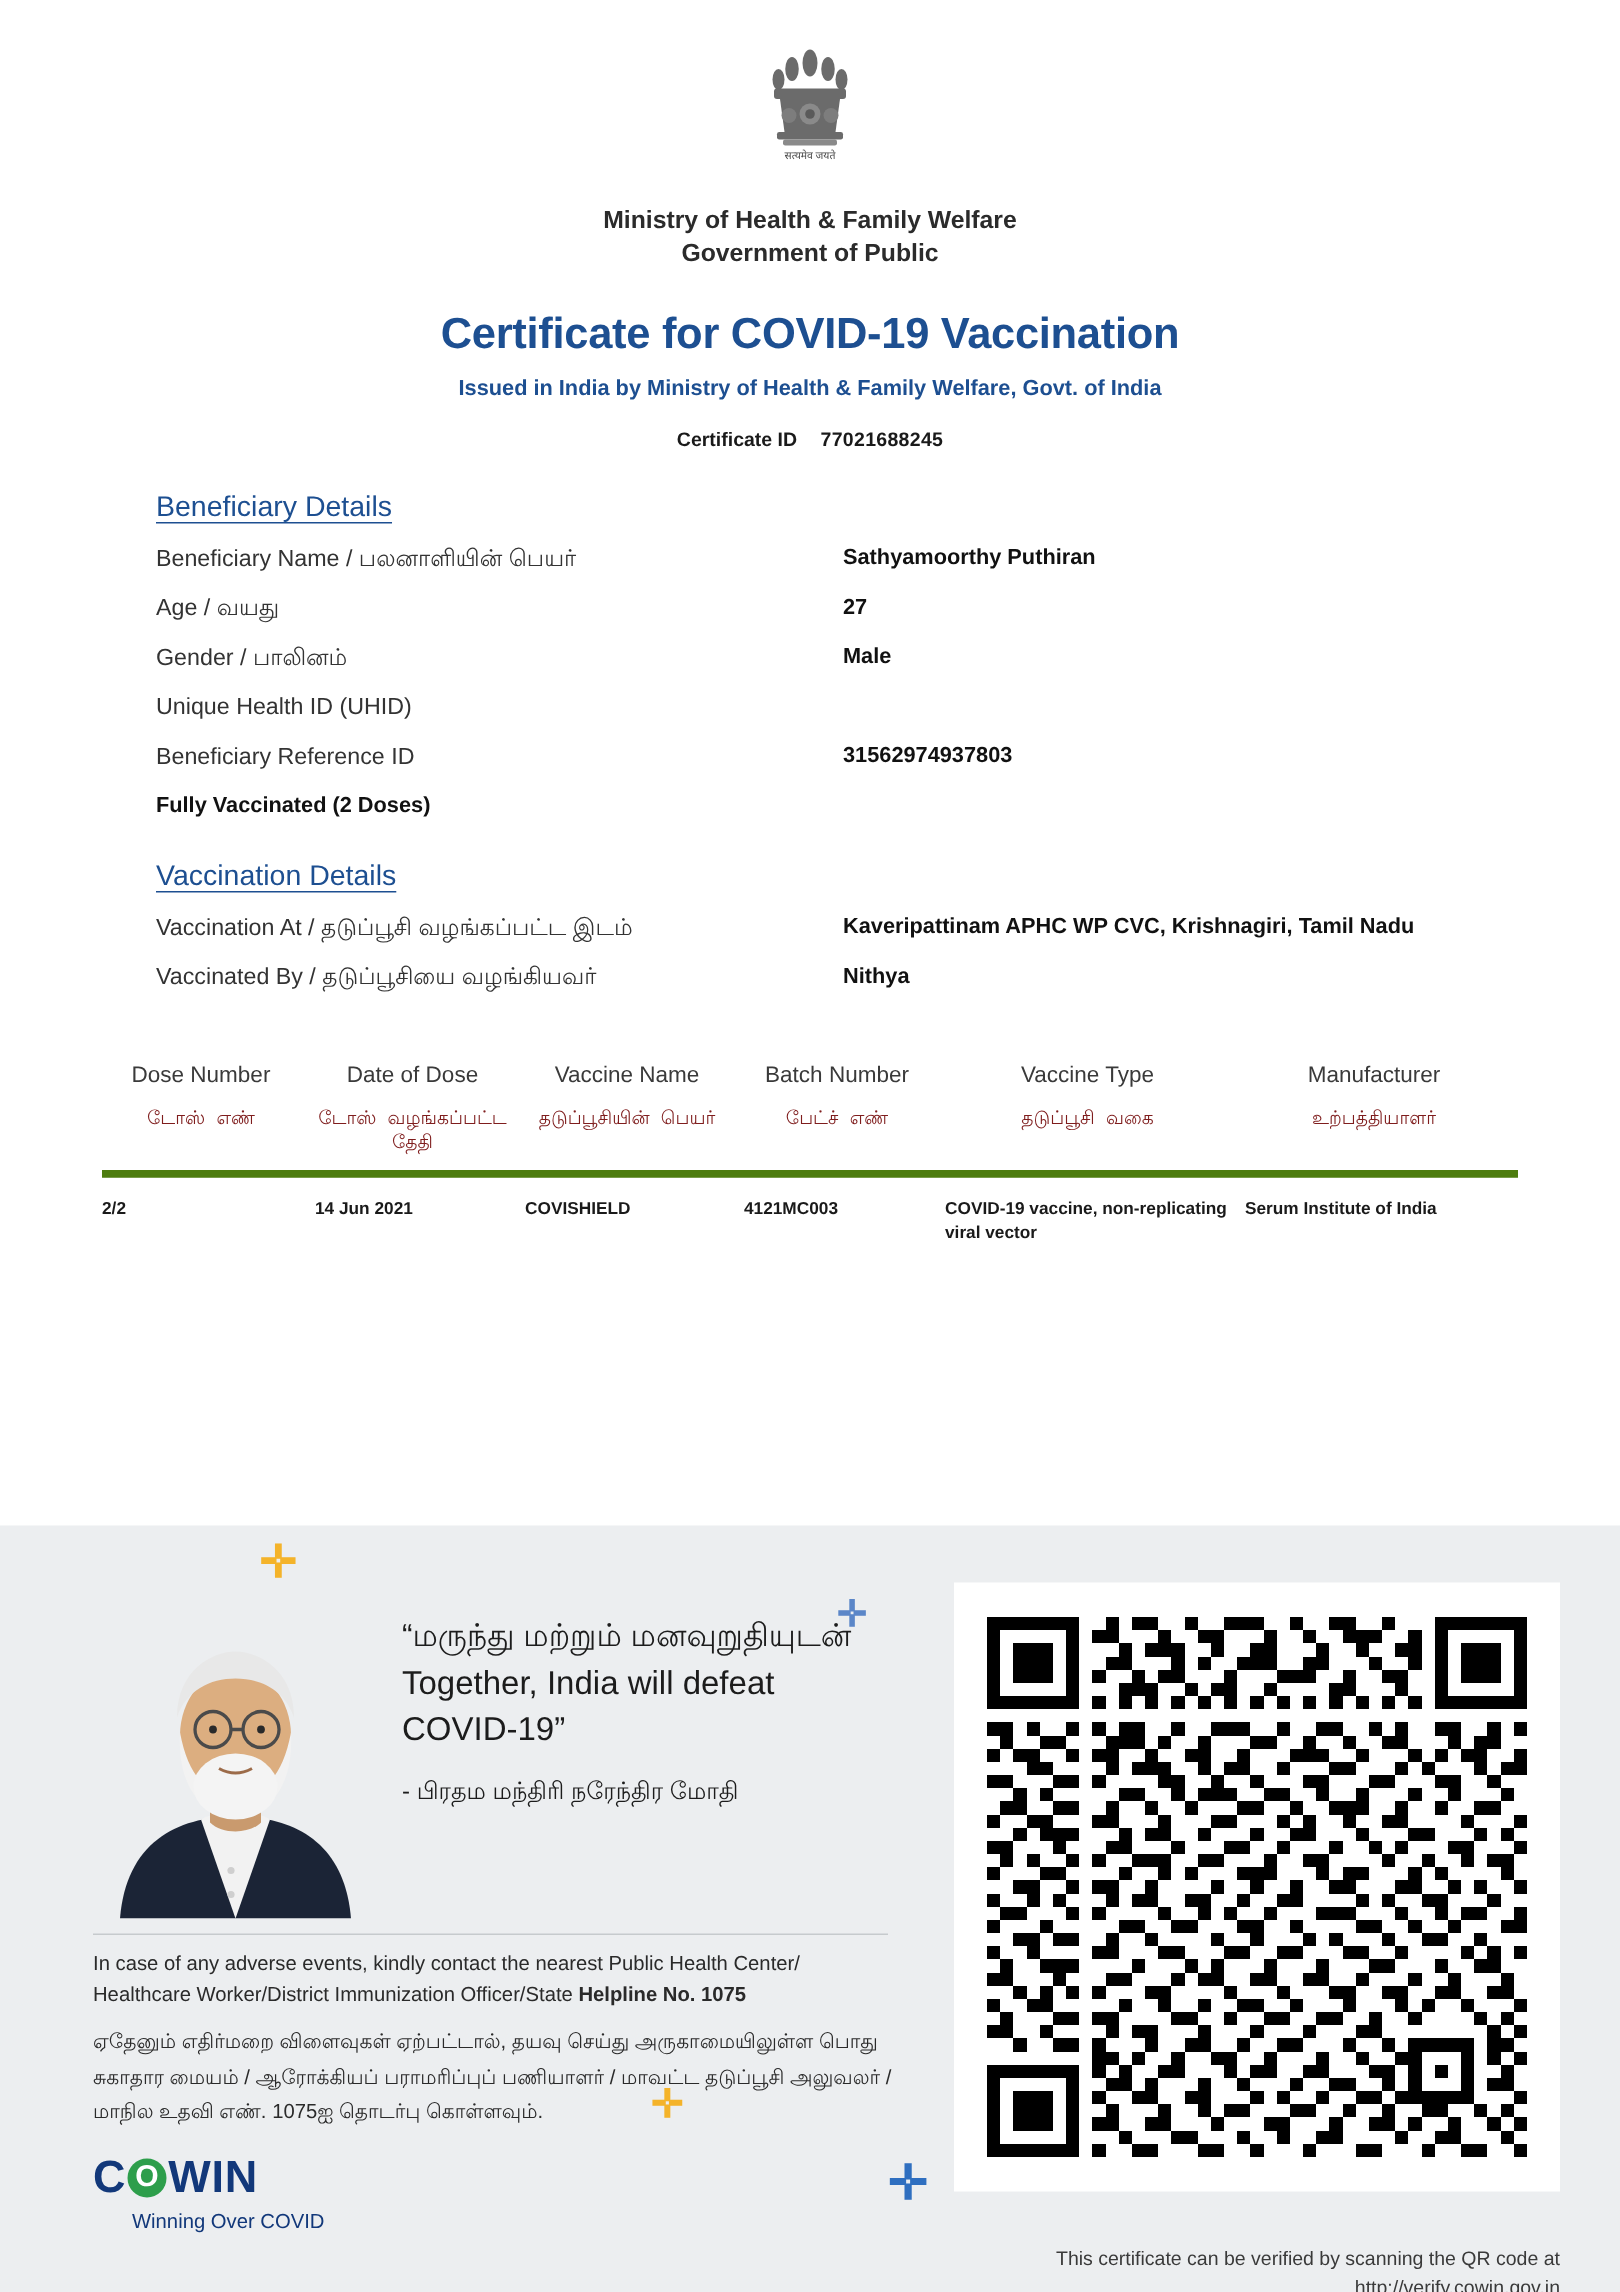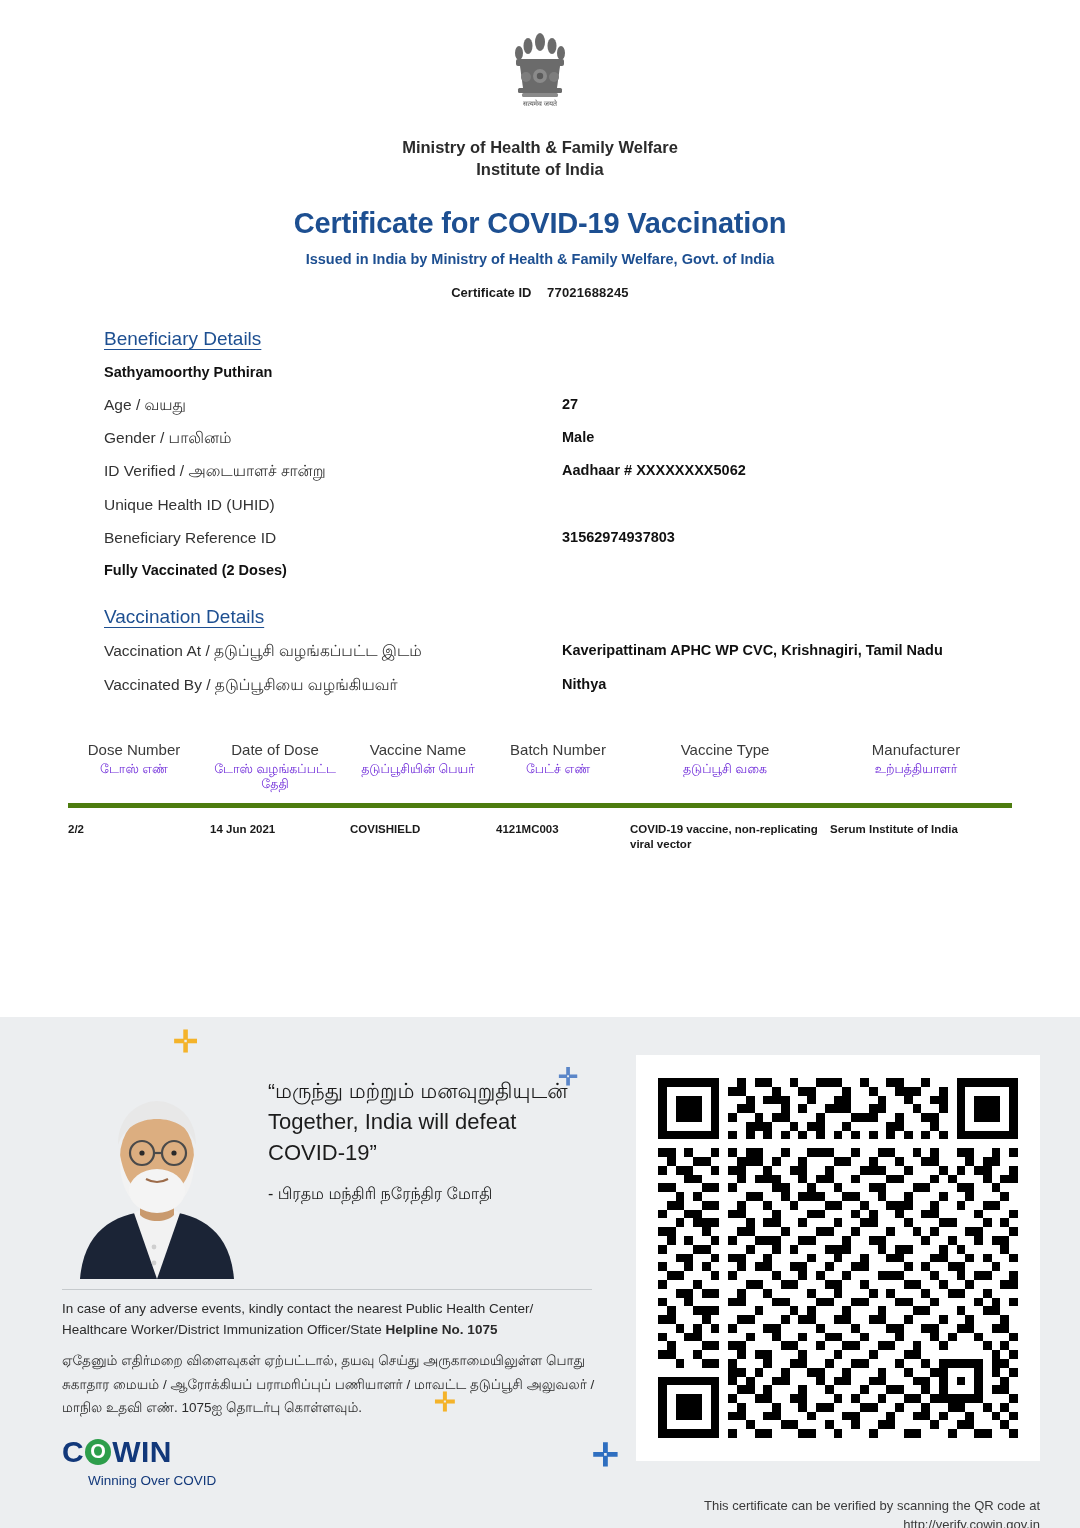--- a/index.html
+++ b/index.html
@@ -96,23 +96,24 @@
     vertical-align: top;
     font-weight: normal;
     color: #3a3a3a;
     font-size: 15px;
     padding: 0 10px 10px 0;
     border-bottom: 5px solid #4d7c0f;
   }
   .th-sub {
     display: block;
     font-size: 12.5px;
-    color: #6d28d9;
-    margin-top: 4px;
+    color: #7f1d1d;
+    margin-top: 14px;
     line-height: 1.25;
+    font-family: Liberation Mono, monospace;
   }
   .dose-table td {
     font-size: 11.5px;
     font-weight: bold;
     color: #1a1a1a;
     padding: 14px 10px 14px 0;
     vertical-align: top;
     line-height: 1.35;
   }
   .col-1 { width: 142px; }
@@ -254,48 +255,45 @@
         <circle cx="38" cy="50" r="3.2" fill="#5a5a5a"></circle>
         <circle cx="24" cy="51" r="5" fill="#7d7d7d"></circle>
         <circle cx="52" cy="51" r="5" fill="#7d7d7d"></circle>
         <rect x="16" y="62" width="44" height="5" rx="1.5"></rect>
         <rect x="20" y="67" width="36" height="4" rx="1.5" fill="#8a8a8a"></rect>
       </g>
       <text x="38" y="80" font-size="7" text-anchor="middle" fill="#4a4a4a" font-family="'Liberation Serif',serif">सत्यमेव जयते</text>
     </svg>
     <div class="ministry">
       <div>Ministry of Health &amp; Family Welfare</div>
-      <div>Institute of India</div>
+      <div>Government of Public</div>
     </div>
     <div class="cert-title">Certificate for COVID-19 Vaccination</div>
     <div class="cert-sub">Issued in India by Ministry of Health &amp; Family Welfare, Govt. of India</div>
     <div class="cert-id-row">
       <span class="lbl">Certificate ID</span>
       <span class="val">77021688245</span>
     </div>
   </div>
 
   <div class="body-wrap">
     <div id="beneficiary-section">
       <div class="section-title">Beneficiary Details</div>
 
       <div class="kv-row">
+        <div class="kv-label">Beneficiary Name / பலனாளியின் பெயர்</div>
         <div class="kv-value">Sathyamoorthy Puthiran</div>
       </div>
       <div class="kv-row">
         <div class="kv-label">Age / வயது</div>
         <div class="kv-value">27</div>
       </div>
       <div class="kv-row">
         <div class="kv-label">Gender / பாலினம்</div>
         <div class="kv-value">Male</div>
-      </div>
-      <div class="kv-row">
-        <div class="kv-label">ID Verified / அடையாளச் சான்று</div>
-        <div class="kv-value">Aadhaar # XXXXXXXX5062</div>
       </div>
       <div class="kv-row">
         <div class="kv-label">Unique Health ID (UHID)</div>
         <div class="kv-value"></div>
       </div>
       <div class="kv-row">
         <div class="kv-label">Beneficiary Reference ID</div>
         <div class="kv-value">31562974937803</div>
       </div>
       <div class="kv-row">

